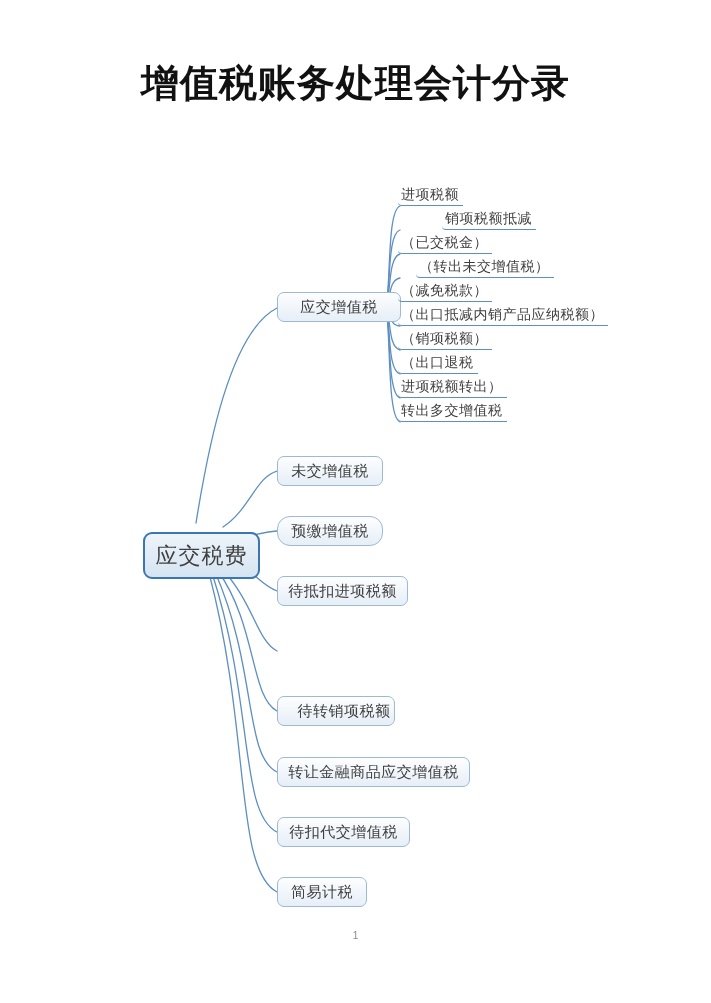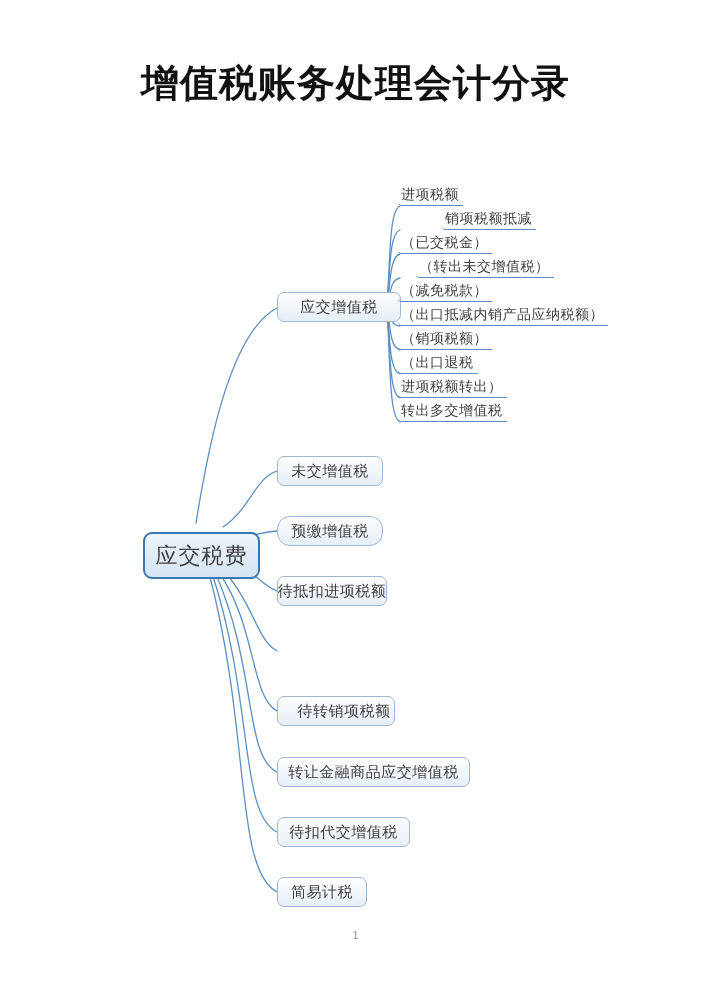--- a/index.html
+++ b/index.html
@@ -120,21 +120,21 @@
 
   <div class="branch-node" style="left:277px; top:292px; width:124px;">
     <span>应交增值税</span>
   </div>
   <div class="branch-node" style="left:277px; top:456px; width:106px;">
     <span>未交增值税</span>
   </div>
   <div class="branch-node" style="left:277px; top:516px; width:106px;border-radius:13px;">
     <span>预缴增值税</span>
   </div>
-  <div class="branch-node" style="left:277px; top:576px; width:110px;justify-content:center;">
+  <div class="branch-node" style="left:277px; top:576px; width:131px;justify-content:center;">
     <span>待抵扣进项税额</span>
   </div>
   <div class="branch-node" style="left:277px; top:696px; width:118px;padding-left:16px;">
     <span>待转销项税额</span>
   </div>
   <div class="branch-node" style="left:277px; top:757px; width:193px;">
     <span>转让金融商品应交增值税</span>
   </div>
   <div class="branch-node" style="left:277px; top:817px; width:133px;">
     <span>待扣代交增值税</span>

